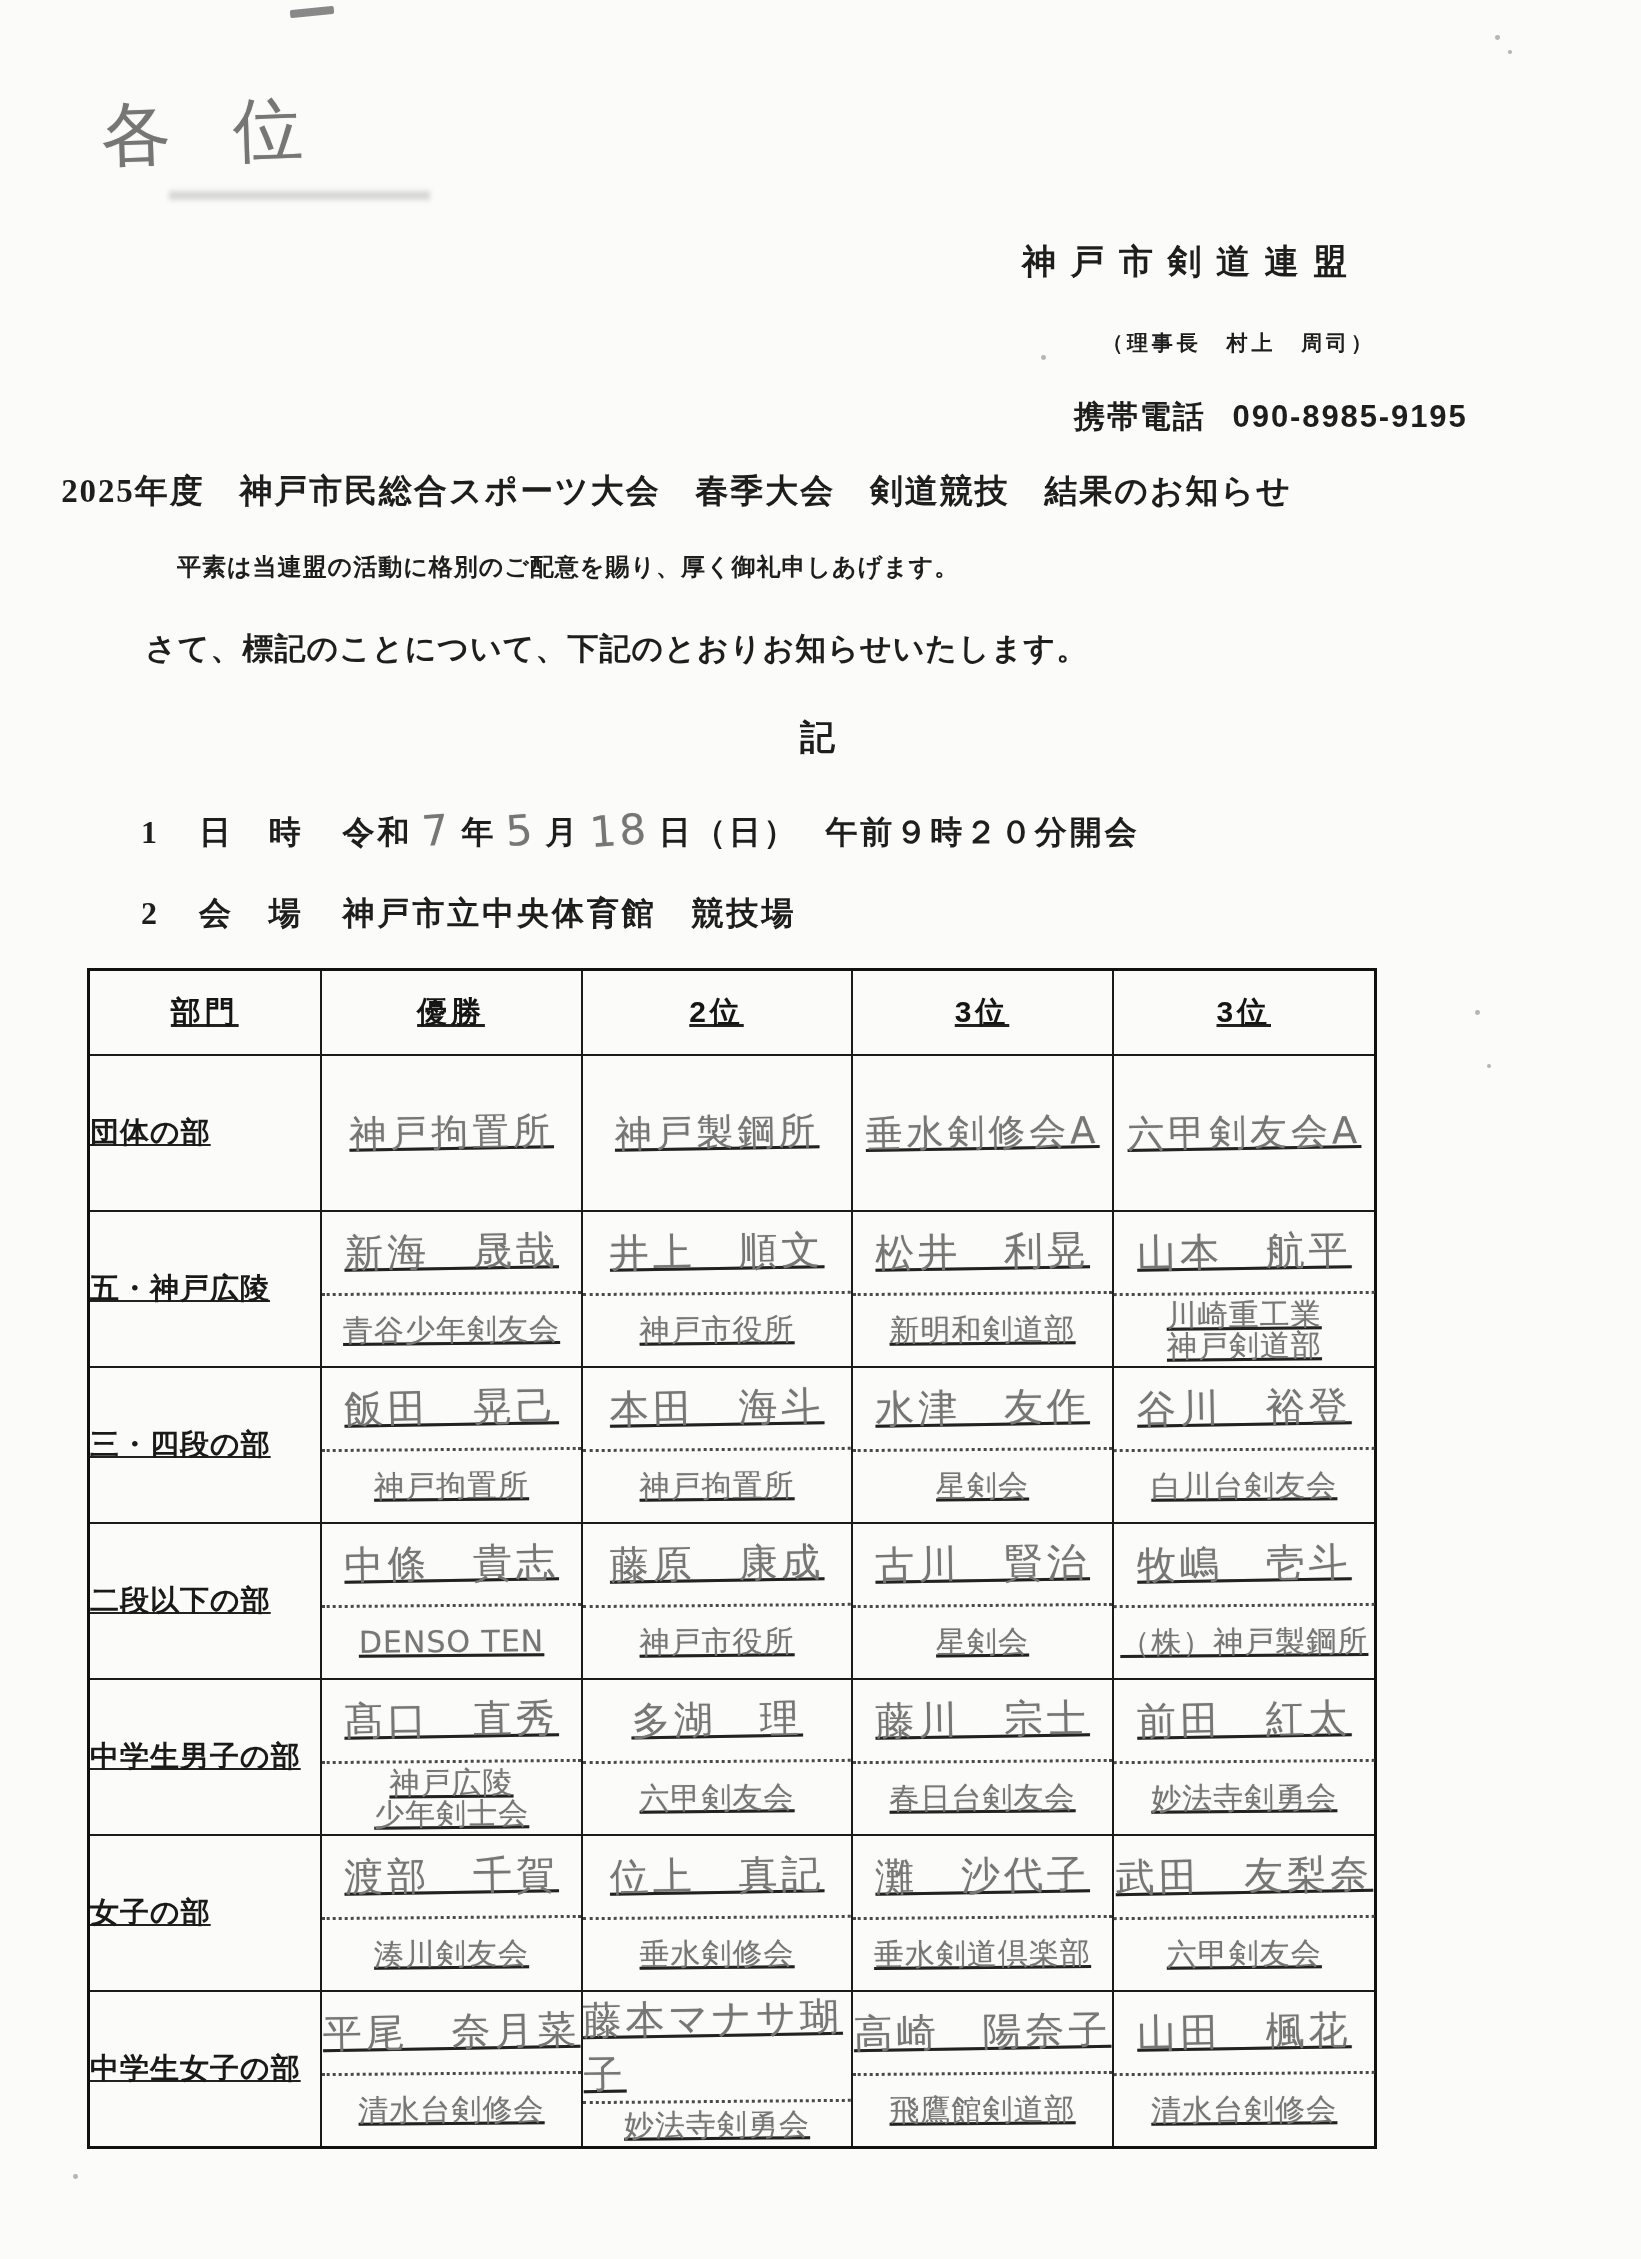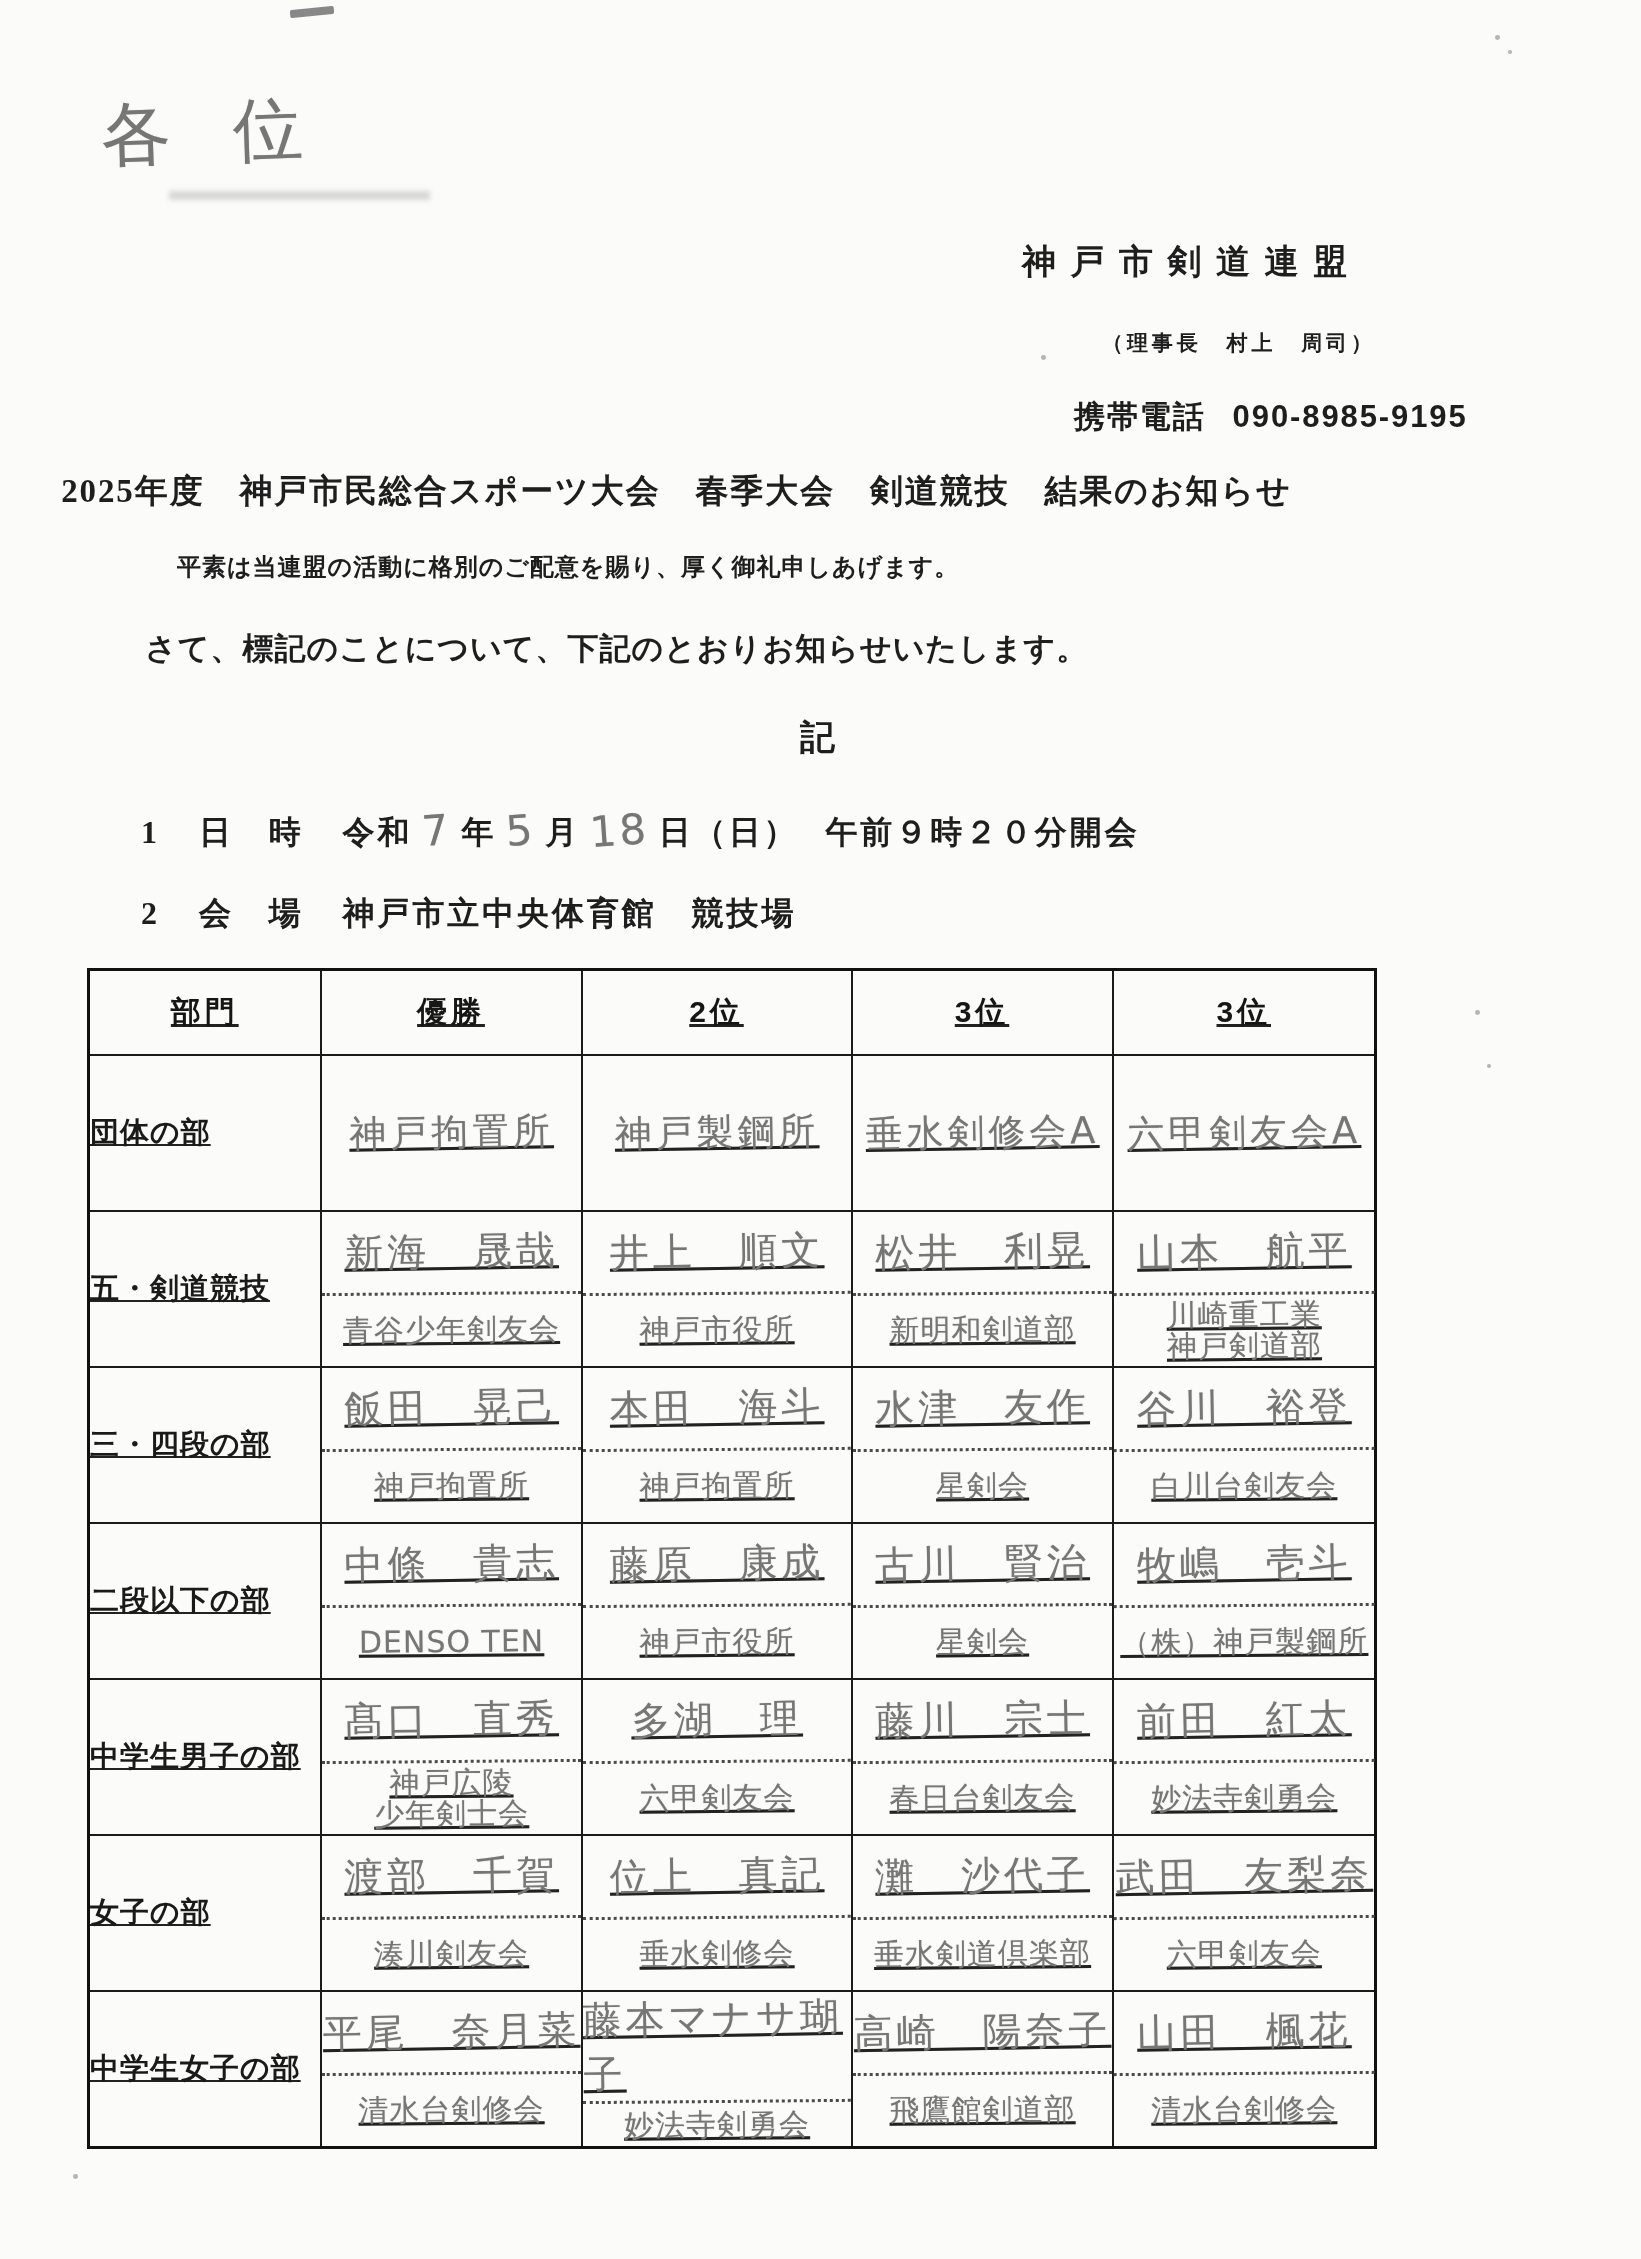--- a/index.html
+++ b/index.html
@@ -152,21 +152,21 @@
             <div class="nm hw">垂水剣修会A</div>
           </div>
         </td>
       <td class="cell">
           <div class="cellwrap">
             <div class="nm hw">六甲剣友会A</div>
           </div>
         </td>
     </tr>
     <tr>
-      <th class="cat">五・剣道競技</th>
+      <th class="cat">五・神戸広陵</th>
       <td class="cell">
           <div class="cellwrap">
             <div class="nm hw">新海　晟哉</div>
             <div class="cl hw">青谷少年剣友会</div>
           </div>
         </td>
       <td class="cell">
           <div class="cellwrap">
             <div class="nm hw">井上　順文</div>
             <div class="cl hw">神戸市役所</div>

